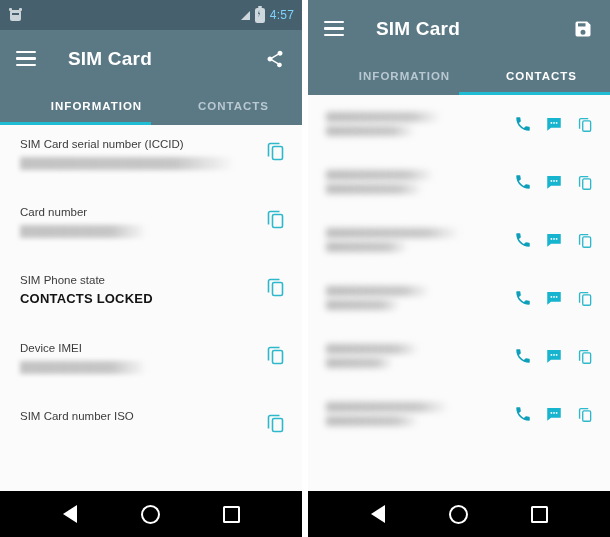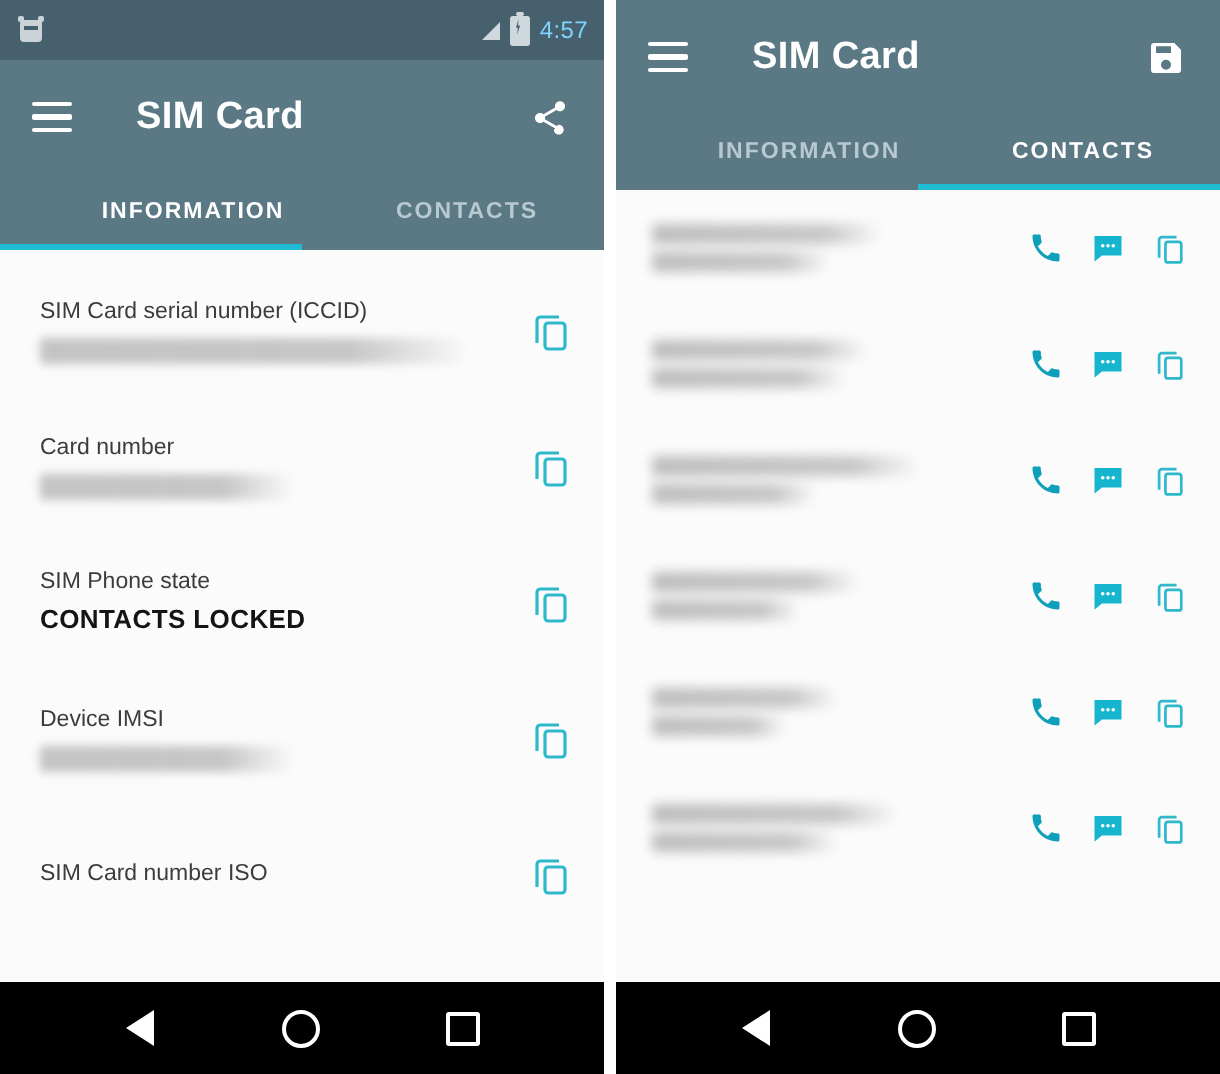--- a/index.html
+++ b/index.html
@@ -199,21 +199,21 @@
     flex: 1;
     background: #fbfbfb;
     overflow: hidden;
     position: relative;
   }
 
   
   .info-row {
     height: 68px;
     display: flex;
-    align-items: center;
+    align-items: flex-start;
     padding: 12px 14px 0 20px;
     box-sizing: border-box;
     position: relative;
   }
   .info-text {
     flex: 1;
     min-width: 0;
   }
   .info-label {
     font-size: 11.5px;
@@ -395,21 +395,21 @@
           <svg width="24" height="24" viewBox="0 0 24 24" fill="none" stroke="#2eb8cc" stroke-width="1.6">
             <rect x="8.5" y="7.5" width="10" height="13" rx="1.6"></rect>
             <path d="M15.5 4.5H6.2A1.7 1.7 0 0 0 4.5 6.2v11.3"></path>
           </svg>
         </div>
       </div>
 
 
       <div class="info-row">
         <div class="info-text">
-          <div class="info-label">Device IMSI</div>
+          <div class="info-label">Device IMEI</div>
           <div class="redacted" style="width:52%"></div>
         </div>
         <div class="copy-btn">
           <svg width="24" height="24" viewBox="0 0 24 24" fill="none" stroke="#2eb8cc" stroke-width="1.6">
             <rect x="8.5" y="7.5" width="10" height="13" rx="1.6"></rect>
             <path d="M15.5 4.5H6.2A1.7 1.7 0 0 0 4.5 6.2v11.3"></path>
           </svg>
         </div>
       </div>
 

